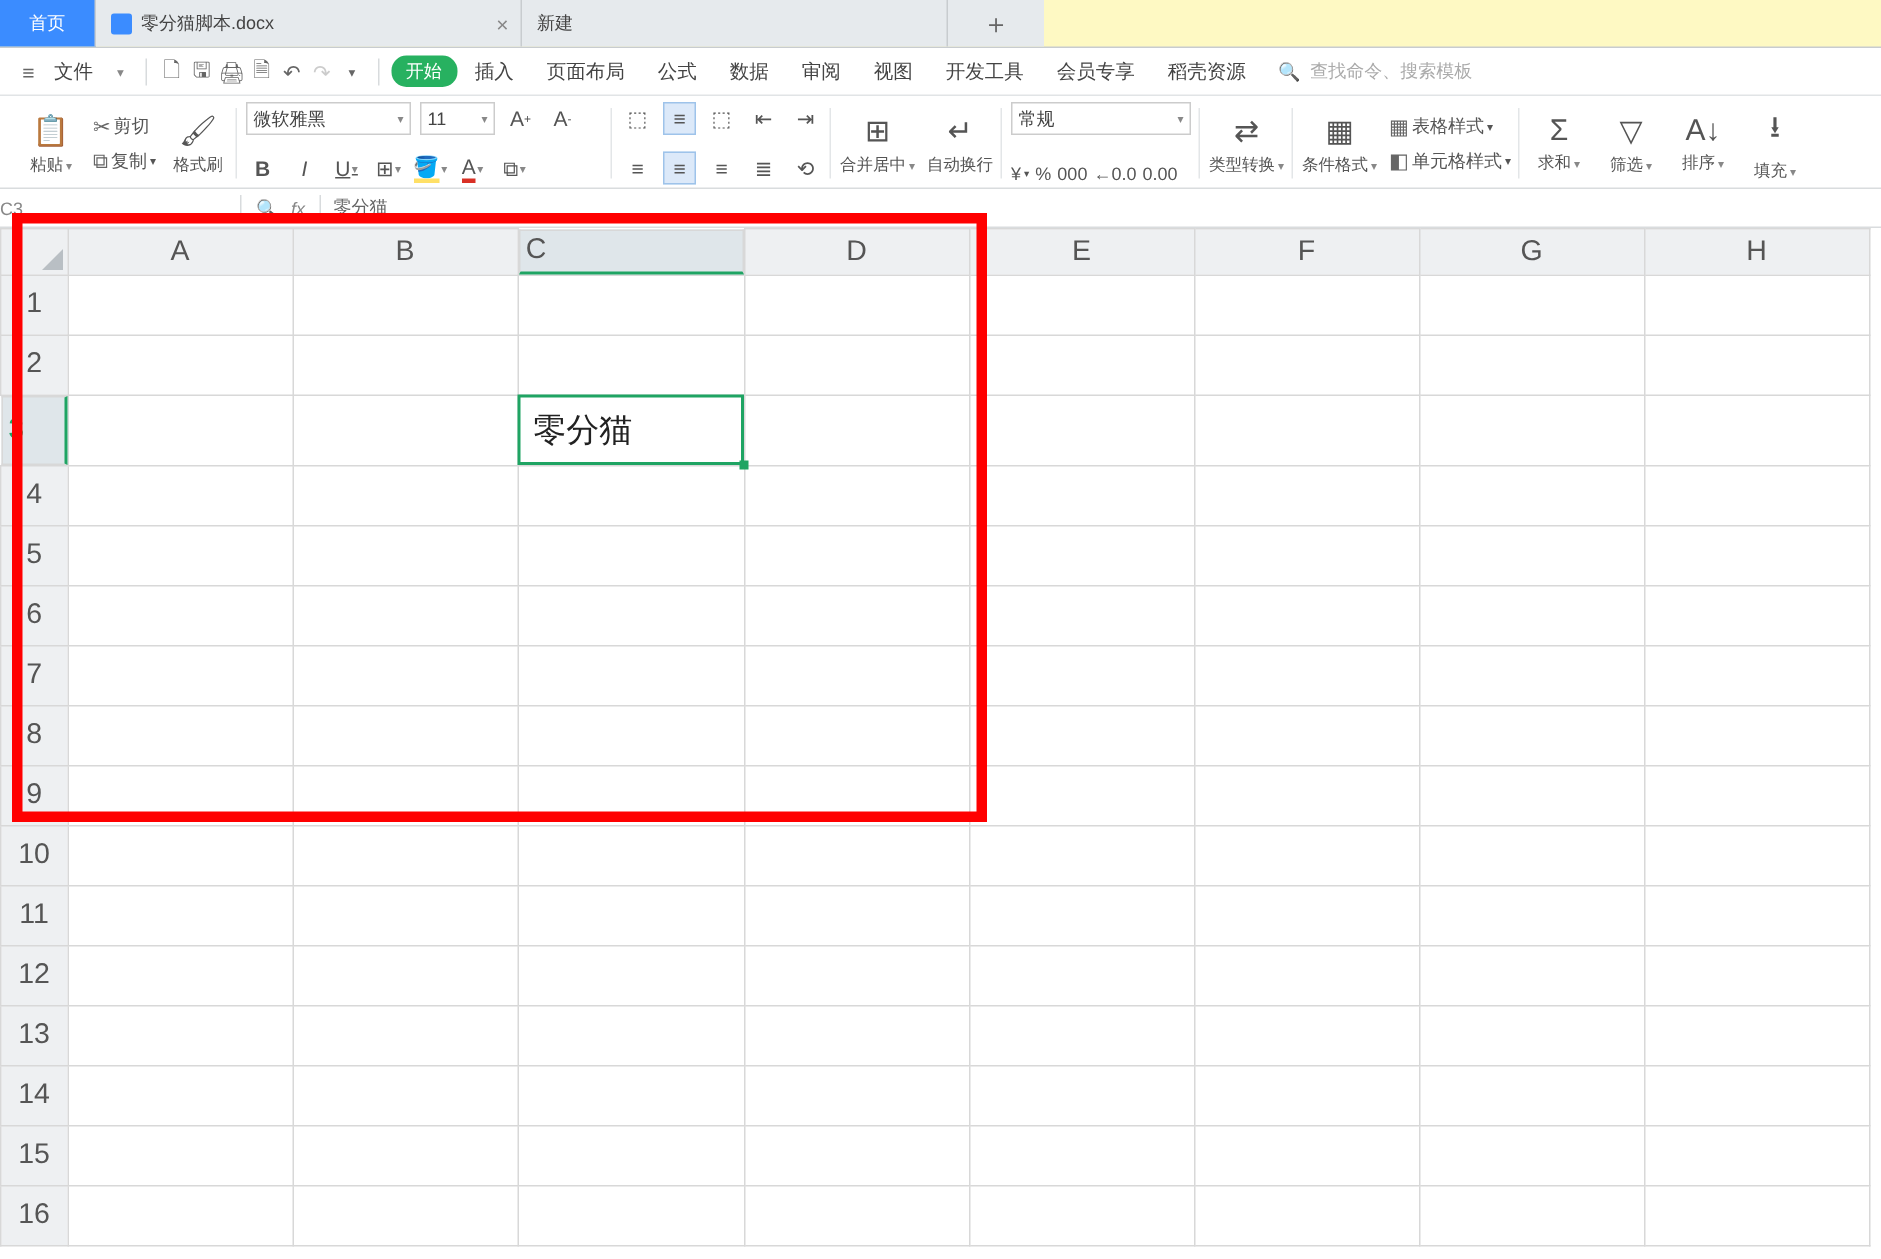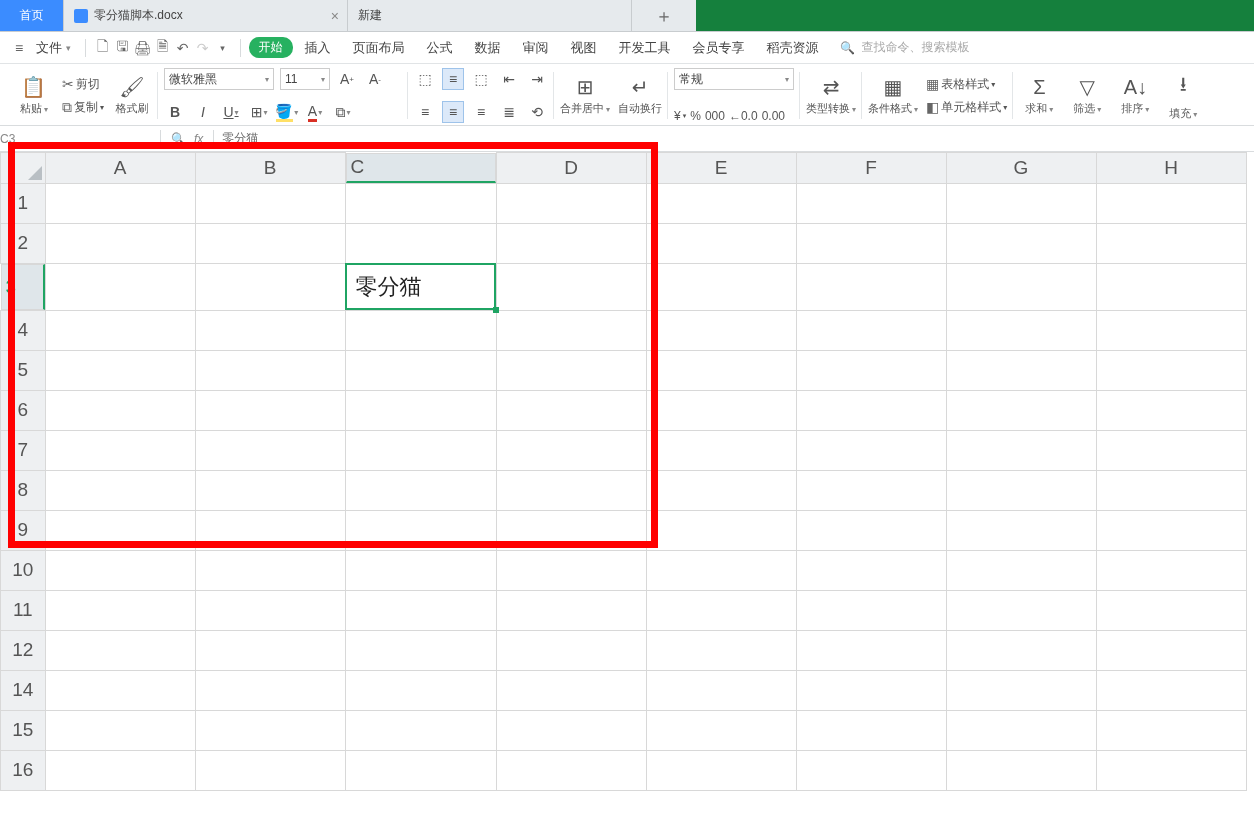--- a/index.html
+++ b/index.html
@@ -1,40 +1,40 @@
 <!DOCTYPE html>
 <html><head>
 <meta charset="utf-8">
 <style>
   * { box-sizing: border-box; margin: 0; padding: 0; font-family: "Microsoft YaHei", Arial, sans-serif; }
   html, body { width: 1254px; height: 839px; overflow: hidden; background: #fff; }
 
   
-  .tabbar { height: 32px; background: #15803d; display: flex; align-items: stretch; border-bottom: 1px solid #c8cccf; }
+  .tabbar { height: 32px; background: #fef9c3; display: flex; align-items: stretch; border-bottom: 1px solid #c8cccf; }
   .tab {
     display: flex; align-items: center; gap: 6px; padding: 0 14px;
     font-size: 12px; color: #444; background: #e6eaed; position: relative;
     min-width: 64px; cursor: pointer;
   }
   .tab.home { background: #3b8cff; color: #fff; justify-content: center; min-width: 64px; }
   .tab.wide { width: 284px; padding-left: 10px; }
   .tab-sep { border-right: 1px solid #c8cccf; }
   .tab .doc-ico { width: 14px; height: 14px; border-radius: 2px; display: inline-block; }
   .doc-blue { background: #3b8cff; }
   .doc-green { background: #1fa463; }
   .tab .close { position: absolute; right: 8px; color: #888; font-size: 14px; }
   .tab .dot { position: absolute; right: 10px; width: 6px; height: 6px; border-radius: 50%; }
   .dot-gray { background: #aaa; }
   .dot-orange { background: #f5a623; }
   .tab.newtab { justify-content: center; width: 36px; color: #666; font-size: 18px; }
 
   
   .menubar { height: 32px; display: flex; align-items: center; gap: 2px; padding: 0 10px; border-bottom: 1px solid #e1e4e6; }
   .menubar .ico { width: 18px; height: 18px; display: inline-flex; align-items: center; justify-content: center; color: #666; font-size: 14px; cursor: pointer; }
-  .menubar .file { display: flex; align-items: center; gap: 4px; color: #444; font-size: 13px; padding: 0 6px; cursor: pointer; text-align: right; }
+  .menubar .file { display: flex; align-items: center; gap: 16px; color: #444; font-size: 13px; padding: 0 6px; cursor: pointer; text-align: right; }
   .menubar .sep { width: 1px; height: 18px; background: #d8dbdd; margin: 0 6px; }
   .pill { background: #27b160; color: #fff; border-radius: 10px; padding: 2px 10px; font-size: 12px; cursor: pointer; }
   .mitem { color: #444; font-size: 13px; padding: 0 10px; cursor: pointer; }
   .search { flex: 1; color: #aaa; font-size: 12px; display: flex; align-items: center; gap: 6px; margin-left: 10px; }
   .search .mag { color: #aaa; }
 
   
   .ribbon { height: 62px; display: flex; align-items: stretch; border-bottom: 1px solid #d9dcde; padding: 4px 8px 2px; gap: 0; overflow: hidden; }
   .ribgroup { display: flex; flex-direction: column; justify-content: space-between; padding: 0 6px; position: relative; }
   .ribgroup.row { flex-direction: row; align-items: center; gap: 8px; }
@@ -439,20 +439,31 @@
           <td class="cell"></td>
           <td class="cell"></td>
           <td class="cell"></td>
           <td class="cell"></td>
           <td class="cell"></td>
           <td class="cell"></td>
           <td class="cell"></td>
           <td class="cell"></td>
         </tr>
         <tr>
+          <th class="rowhdr">13</th>
+          <td class="cell"></td>
+          <td class="cell"></td>
+          <td class="cell"></td>
+          <td class="cell"></td>
+          <td class="cell"></td>
+          <td class="cell"></td>
+          <td class="cell"></td>
+          <td class="cell"></td>
+        </tr>
+        <tr>
           <th class="rowhdr">14</th>
           <td class="cell"></td>
           <td class="cell"></td>
           <td class="cell"></td>
           <td class="cell"></td>
           <td class="cell"></td>
           <td class="cell"></td>
           <td class="cell"></td>
           <td class="cell"></td>
         </tr>

